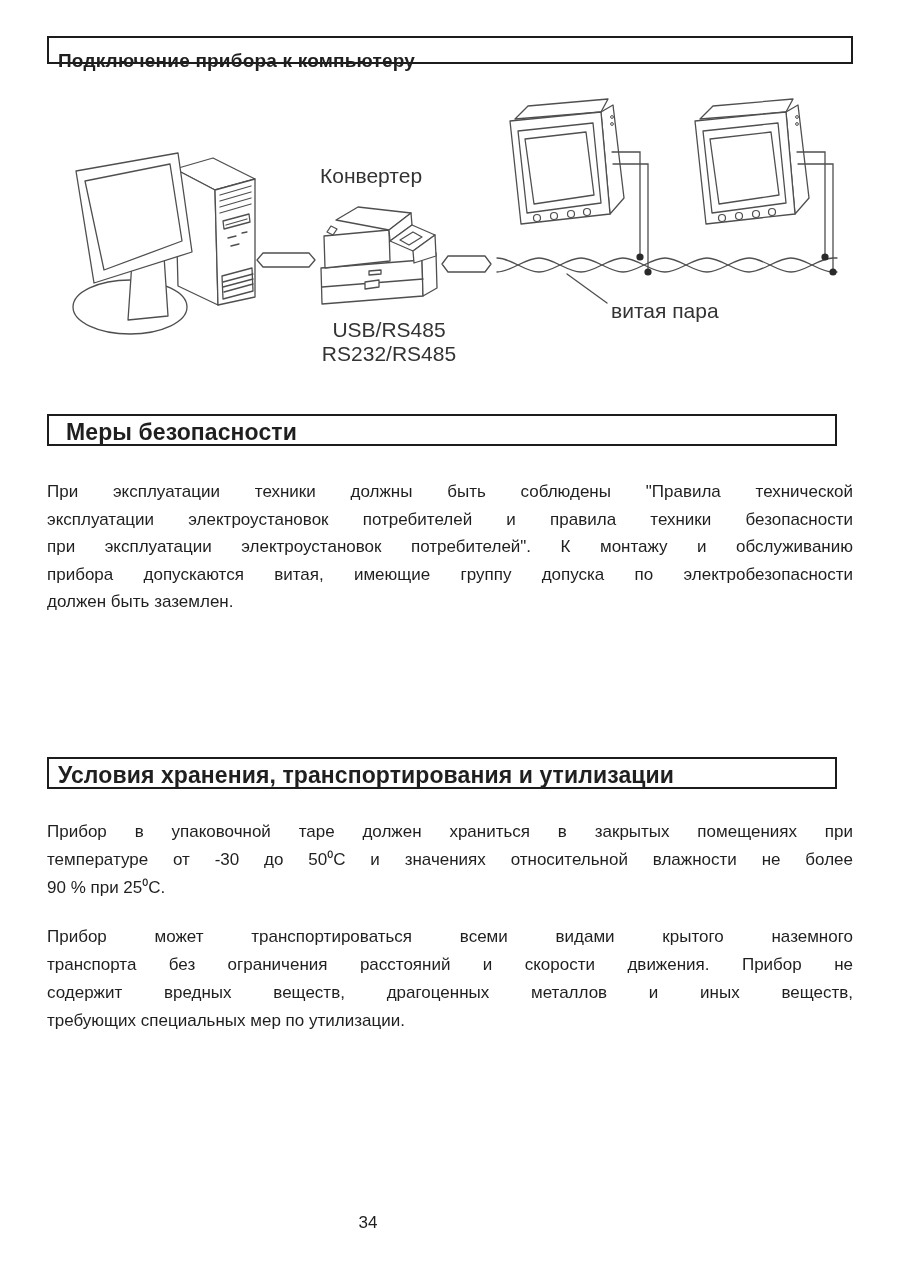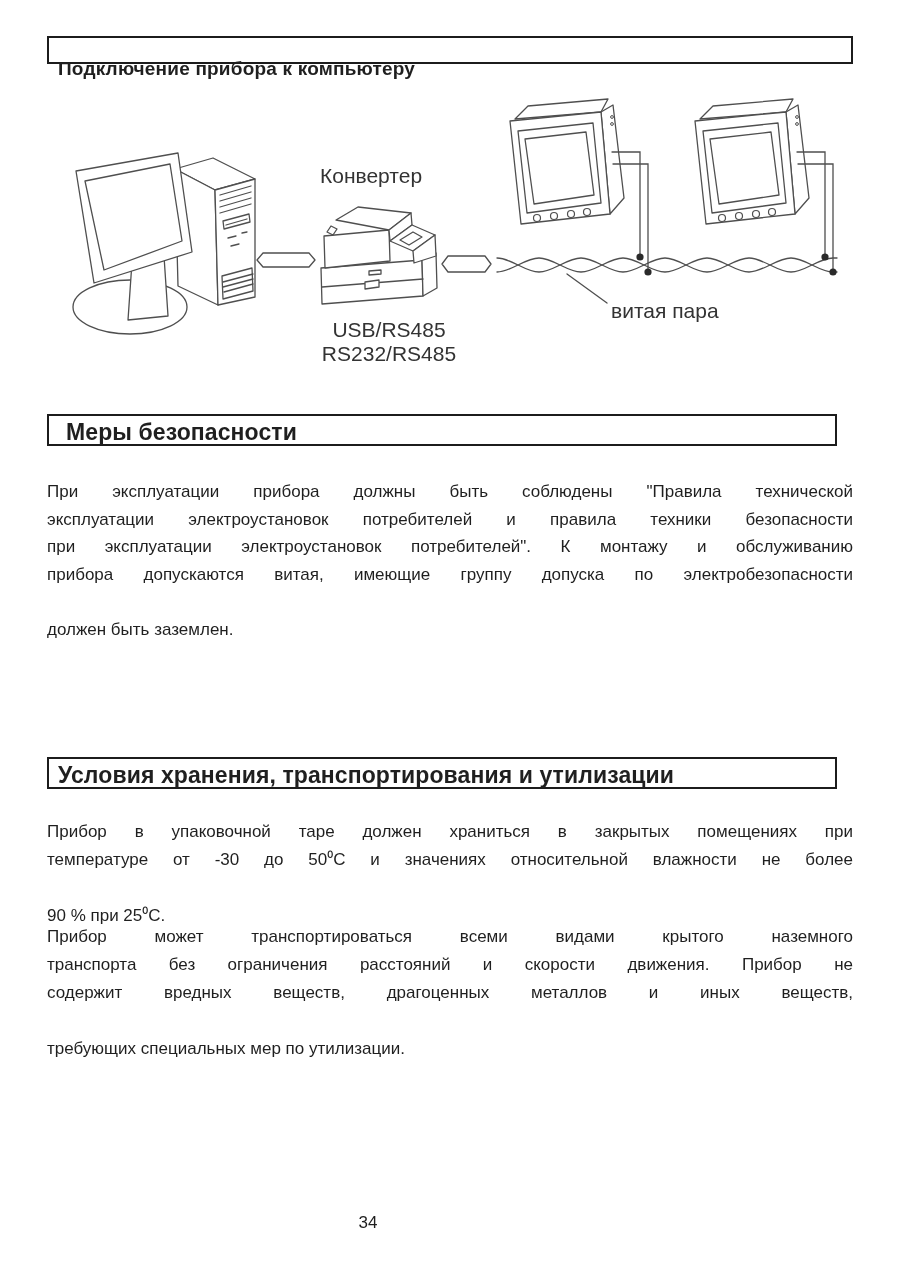--- a/index.html
+++ b/index.html
@@ -1,28 +1,28 @@
 <!DOCTYPE html>
 <html lang="ru"><head>
 <meta charset="utf-8">
 <style>
   html,body{margin:0;padding:0;background:#fff;}
   .page{
     position:relative;width:900px;height:1275px;background:#ffffff;
     font-family:"Liberation Sans",sans-serif;color:#1f1f1f;overflow:hidden;
   }
   .hbox{position:absolute;box-sizing:border-box;border:2px solid #1c1c1c;background:#fff;}
-  .hbox.h1{left:47px;top:36px;width:806px;height:28px;padding:20px 0 0 9px;
+  .hbox.h1{left:47px;top:36px;width:806px;height:28px;padding:12px 0 0 9px;
     font-size:19px;font-weight:bold;line-height:22px;letter-spacing:.2px;}
   .hbox.h2{left:47px;width:790px;height:32px;padding:3px 0 0 9px;
     font-size:23px;font-weight:bold;line-height:26px;letter-spacing:.1px;}
   .para{position:absolute;left:47px;width:806px;font-size:17px;line-height:28px;}
   .para.p1{line-height:27.5px;}
   .jl{text-align:justify;text-align-last:justify;white-space:normal;}
-  .ll{text-align:left;margin-top:28px;}
+  .ll{text-align:left;}
   .gnd{display:inline-block;vertical-align:-4px;}
   .pagenum{position:absolute;left:0;top:1213px;width:736px;text-align:center;
     font-size:17px;color:#1f1f1f;}
   .diagram{position:absolute;left:45px;top:90px;width:810px;height:300px;}
   .diagram polygon,.diagram ellipse,.diagram path.shape{fill:#ffffff;stroke:#4f4f4f;
     stroke-width:1.3;stroke-linejoin:round;}
   .diagram line,.diagram path.wire,.diagram polyline{fill:none;stroke:#4f4f4f;
     stroke-width:1.3;stroke-linecap:round;}
   .diagram circle.dot{fill:#2a2a2a;stroke:none;}
   .diagram circle.hole{fill:#fff;stroke:#4f4f4f;stroke-width:1;}
@@ -114,21 +114,21 @@
     <text x="344" y="247" text-anchor="middle">USB/RS485</text>
     <text x="344" y="271" text-anchor="middle">RS232/RS485</text>
     <text x="566" y="228">витая пара</text>
   </svg>
 
   <div class="hbox h2" style="top:414px;padding-left:17px;">
     <span>Меры безопасности</span>
   </div>
 
   <div class="para p1" style="top:478px;">
-    <div class="jl">При эксплуатации прибора должны быть соблюдены "Правила технической</div>
+    <div class="jl">При эксплуатации техники должны быть соблюдены "Правила технической</div>
     <div class="jl">эксплуатации электроустановок потребителей и правила техники безопасности</div>
     <div class="jl">при эксплуатации электроустановок потребителей". К монтажу и обслуживанию</div>
     <div class="jl">прибора допускаются витая, имеющие группу допуска по электробезопасности</div>
     <div class="ll">должен быть заземлен.</div>
   </div>
 
   <div class="hbox h2" style="top:757px;">
     <span>Условия хранения, транспортирования и утилизации</span>
   </div>
 

